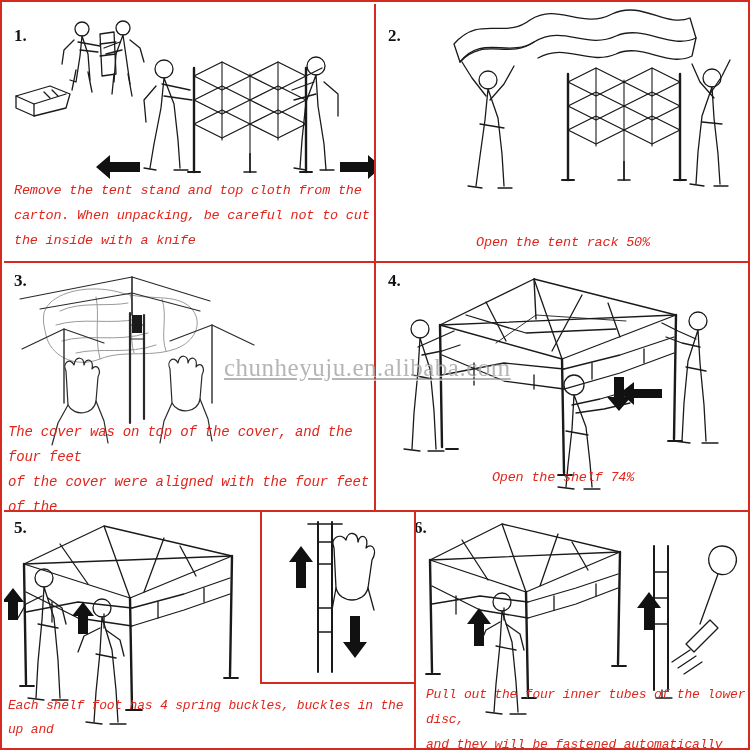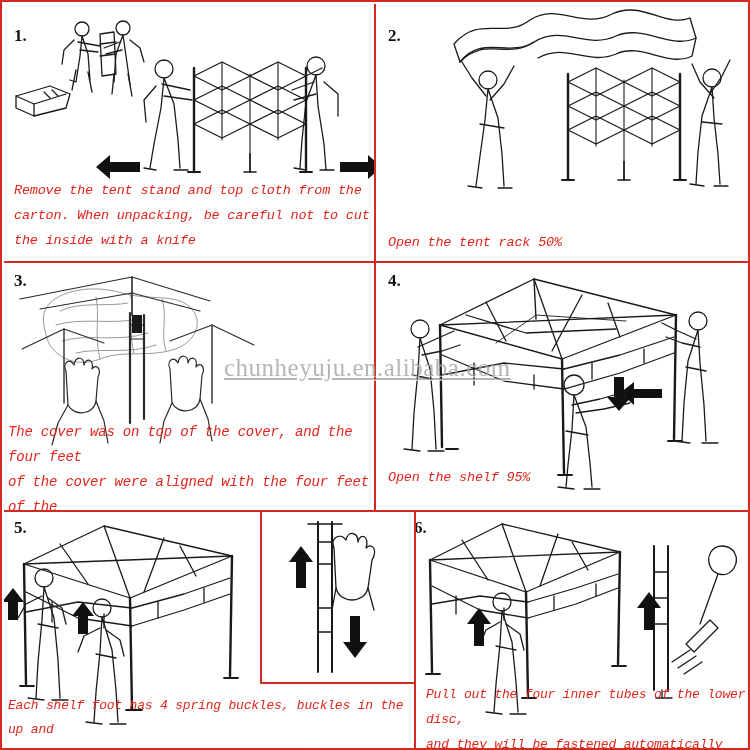--- a/index.html
+++ b/index.html
@@ -48,20 +48,21 @@
     position: absolute;
     color: #e0261c;
     font-family: "Liberation Mono", monospace;
     font-size: 13.5px;
     line-height: 25px;
     white-space: pre-wrap;
     letter-spacing: -0.2px;
     font-style: italic;
   }
   .caption.center {
+    text-align: center;
   }
   .art {
     position: absolute;
     left: 0; top: 0;
     width: 100%; height: 100%;
     pointer-events: none;
   }
   .watermark {
     position: absolute;
     left: 222px;
@@ -300,21 +301,21 @@
           <path d="M298 178 L314 180 M326 180 L342 180"></path>
         </g>
 
         <g fill="#111111" stroke="none">
           <path d="M238 114 L238 134 L231 134 L243 148 L255 134 L248 134 L248 114 Z"></path>
           <path d="M286 126 L258 126 L258 119 L244 130 L258 142 L258 135 L286 135 Z"></path>
         </g>
       </g>
     </svg>
     <div class="stepnum" style="left:12px; top:8px;">4.</div>
-    <div class="caption center" style="left:12px; top:202px; width:350px;">Open the shelf 95%</div>
+    <div class="caption center" style="left:12px; top:202px; width:350px;">Open the shelf 74%</div>
   </div>
 
   <div class="cell" style="left:2px; top:510px; width:256px; height:238px;">
     <svg class="art" viewBox="0 0 256 238">
       <g fill="none" stroke="#1a1a1a" stroke-width="1.3" stroke-linejoin="round" stroke-linecap="round">
 
         <path d="M100 14 L20 52 L126 86 L228 44 Z"></path>
         <path d="M100 14 L126 86"></path>
         <path d="M20 52 L228 44"></path>
         <path d="M56 32 L84 72 M160 26 L140 80 M192 64 L176 34"></path>

